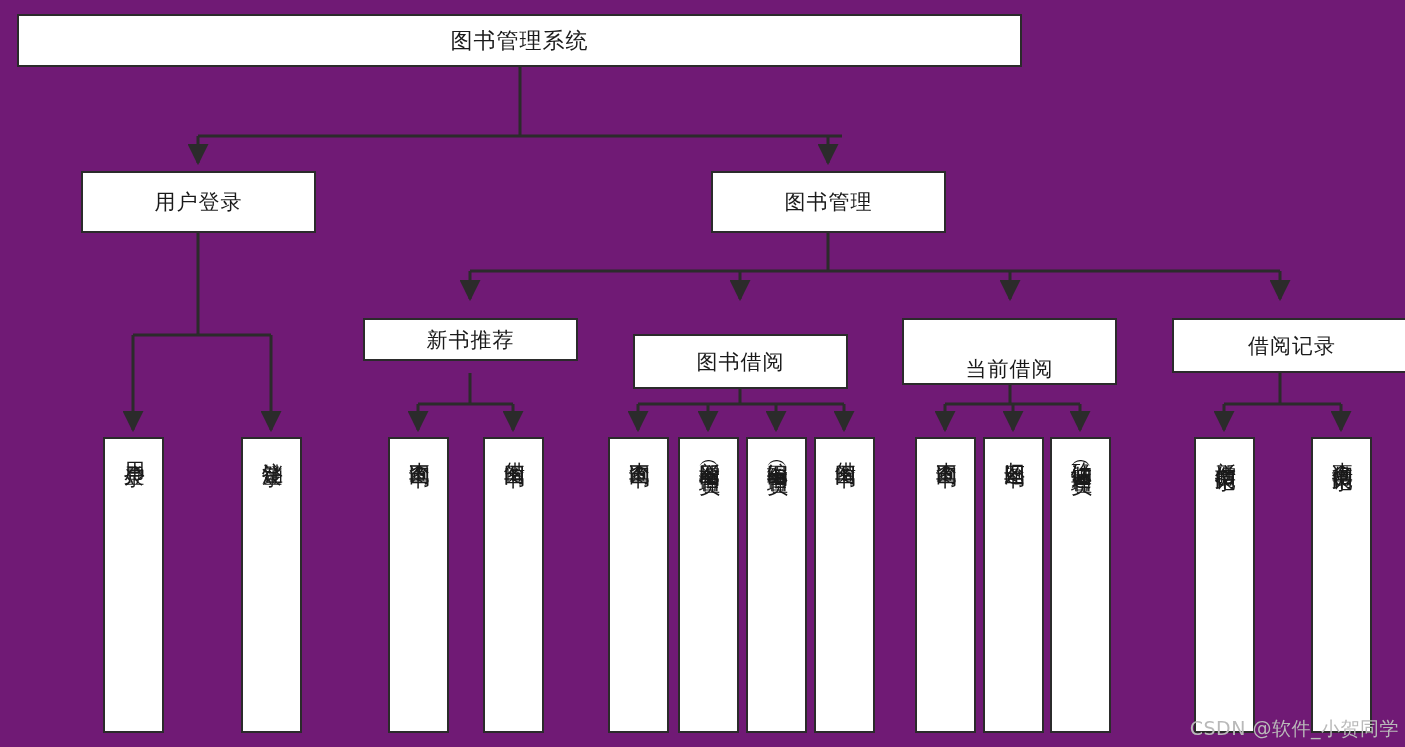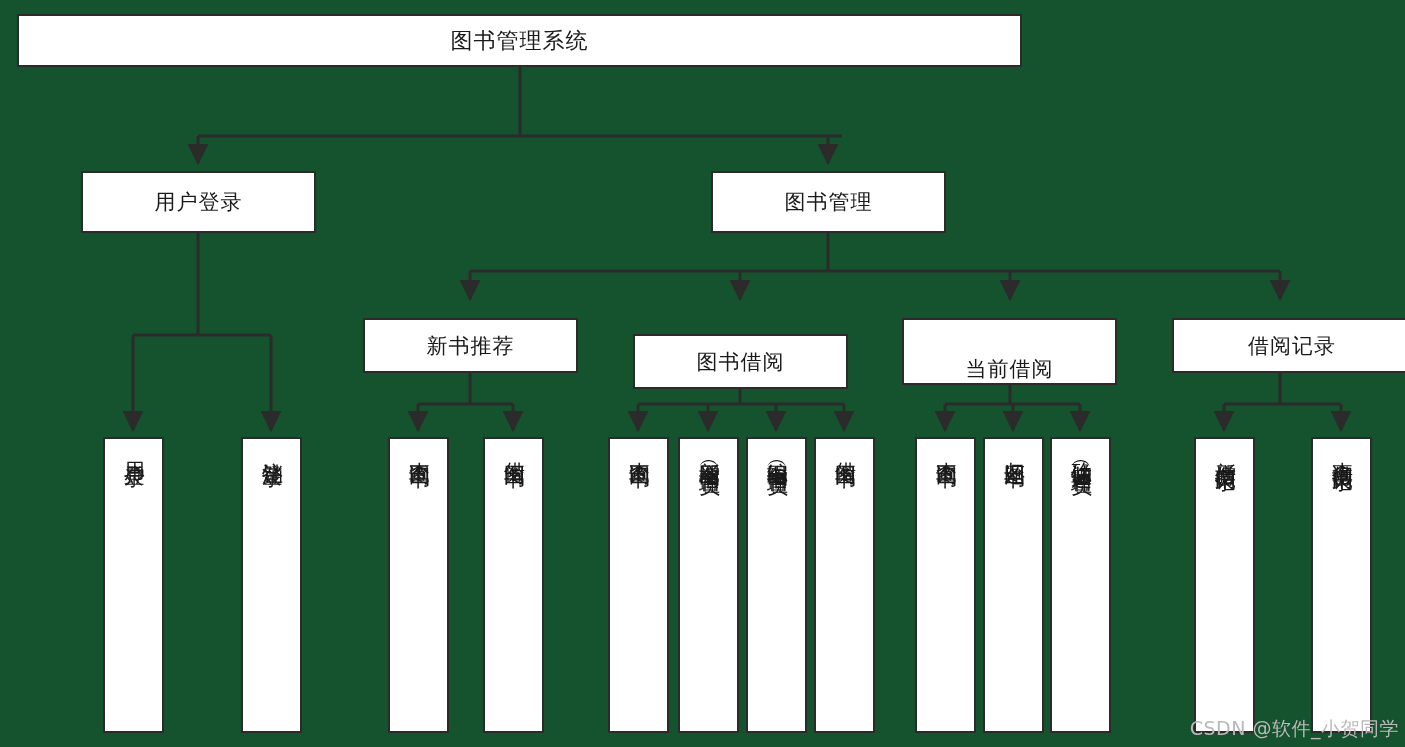--- a/index.html
+++ b/index.html
@@ -8,21 +8,21 @@
     padding: 0;
     background: #ffffff;
   }
   body {
     font-family: "DejaVu Sans", "Liberation Sans", sans-serif;
   }
   #canvas {
     position: relative;
     width: 1405px;
     height: 747px;
-    background: #14532d;
+    background: #701a75;
     overflow: hidden;
   }
   svg.wires {
     position: absolute;
     left: 0;
     top: 0;
     width: 1405px;
     height: 747px;
     pointer-events: none;
   }
@@ -127,21 +127,21 @@
     <span>图书管理系统</span>
   </div>
 
   <div class="node h" style="left:81px; top:171px; width:235px; height:62px;">
     <span>用户登录</span>
   </div>
   <div class="node h" style="left:711px; top:171px; width:235px; height:62px;align-items:center;">
     <span>图书管理</span>
   </div>
 
-  <div class="node h" style="left:363px; top:318px; width:215px; height:55px;">
+  <div class="node h" style="left:363px; top:318px; width:215px; height:43px;">
     <span>新书推荐</span>
   </div>
   <div class="node h" style="left:633px; top:318px; width:215px; height:55px;margin-top:16px;">
     <span>图书借阅</span>
   </div>
   <div class="node h" style="left:902px; top:318px; width:215px; height:67px;align-items:flex-end;">
     <span>当前借阅</span>
   </div>
   <div class="node h" style="left:1172px; top:318px; width:240px; height:55px;">
     <span>借阅记录</span>

